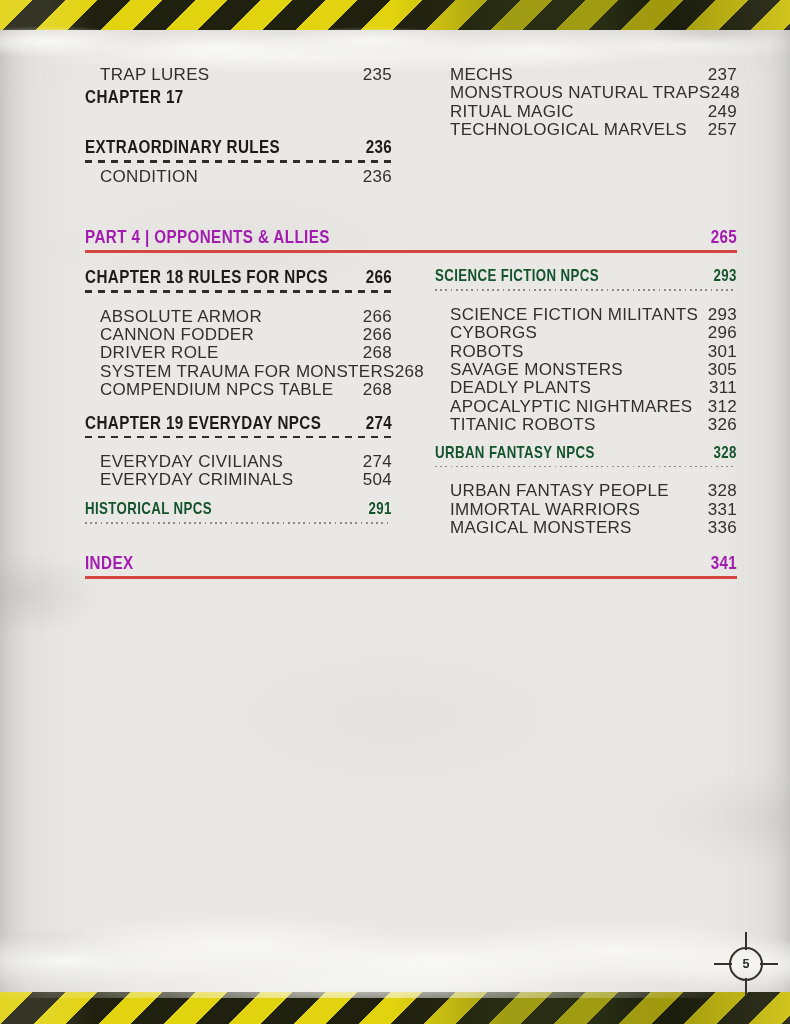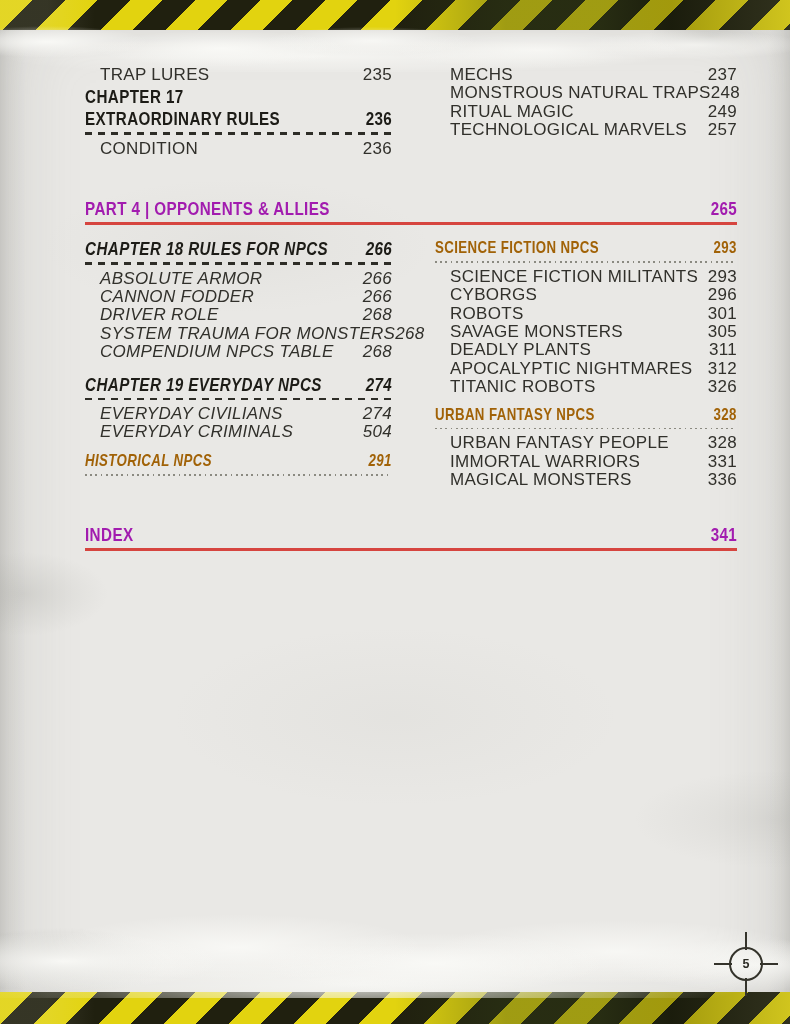--- a/index.html
+++ b/index.html
@@ -53,53 +53,53 @@
       radial-gradient(260px 44px at 78% 50%, rgba(250,250,247,.85), rgba(250,250,247,0) 72%),
       radial-gradient(200px 36px at 96% 64%, rgba(250,250,247,.8), rgba(250,250,247,0) 72%),
       radial-gradient(500px 50px at 45% 85%, rgba(248,248,245,.85), rgba(248,248,245,0) 78%);
   }
   
   .entry{
     display:flex;justify-content:space-between;align-items:baseline;
     font-size:17px;line-height:18.4px;letter-spacing:.3px;
     color:#31302b;white-space:nowrap;
   }
-  .h{position:relative;font-weight:bold;font-size:19px;line-height:22px;white-space:nowrap;}
+  .h{position:relative;font-weight:bold;font-size:19px;line-height:22px;white-space:nowrap;margin-top:28px;}
   .h .t{display:inline-block;transform:scaleX(.80);transform-origin:0 100%;letter-spacing:.5px;}
   .h .n{position:absolute;right:0;bottom:0;display:inline-block;transform:scaleX(.80);transform-origin:100% 100%;letter-spacing:.5px;}
   .h-black{color:#1d1c17;}
-  .h-gray{color:#a16207;font-size:17px;line-height:20px;}
+  .h-gray{color:#14532d;font-size:17px;line-height:20px;}
   .h-gray .t,.h-gray .n{transform:scaleX(.78);}
   .h-red{color:#a21caf;}
   .u-dash{height:2.5px;margin-top:2px;background:repeating-linear-gradient(90deg,#2e2d27 0 7.5px,transparent 7.5px 13px);}
   .u-dot{height:1.8px;margin-top:3px;background:repeating-linear-gradient(90deg,#8b8a81 0 1.8px,transparent 1.8px 5.2px);}
   .u-red{height:3px;margin-top:2px;background:#d6453f;}
   .indent{padding-left:15px;}
   
   .abs{position:absolute;}
   #top-left{left:85px;top:66px;width:307px;}
   #top-right{left:435px;top:66px;width:302px;}
   #part4{left:85px;top:198px;width:652px;}
-  #col-left{left:85px;top:238px;width:307px;font-style:italic;}
+  #col-left{left:85px;top:238px;width:307px;}
   #col-right{left:435px;top:238px;width:302px;}
   #index{left:85px;top:524px;width:652px;}
   
   .cross{position:absolute;left:714px;top:932px;width:64px;height:64px;}
   .cross .circle{
     position:absolute;left:15px;top:15px;width:34px;height:34px;box-sizing:border-box;
     border:2.5px solid #34332b;border-radius:50%;
     display:flex;align-items:center;justify-content:center;
     font-weight:bold;font-size:12.5px;color:#2c2b24;
   }
   .tick{position:absolute;background:#34332b;}
   .tick.tN{left:30.75px;top:0;width:2.5px;height:18px;}
   .tick.tS{left:30.75px;bottom:0;width:2.5px;height:18px;}
   .tick.tW{left:0;top:30.75px;width:18px;height:2.5px;}
   .tick.tE{right:0;top:30.75px;width:18px;height:2.5px;}
-  .mt3{margin-top:5px;text-align:center;} .mt5{margin-top:5px;} .mt8{margin-top:8px;}
+  .mt3{margin-top:15px;text-align:center;} .mt5{margin-top:5px;} .mt8{margin-top:8px;}
   .mt9{margin-top:9px;} .mt12{margin-top:12px;} .mt17{margin-top:2px;}
 </style>
 </head>
 <body>
 
 <div class="page">
   <div class="paper-noise"></div>
   <div class="hazard hazard-top"></div>
   <div class="hazard hazard-bottom"></div>
   <div class="grunge-top"></div>

